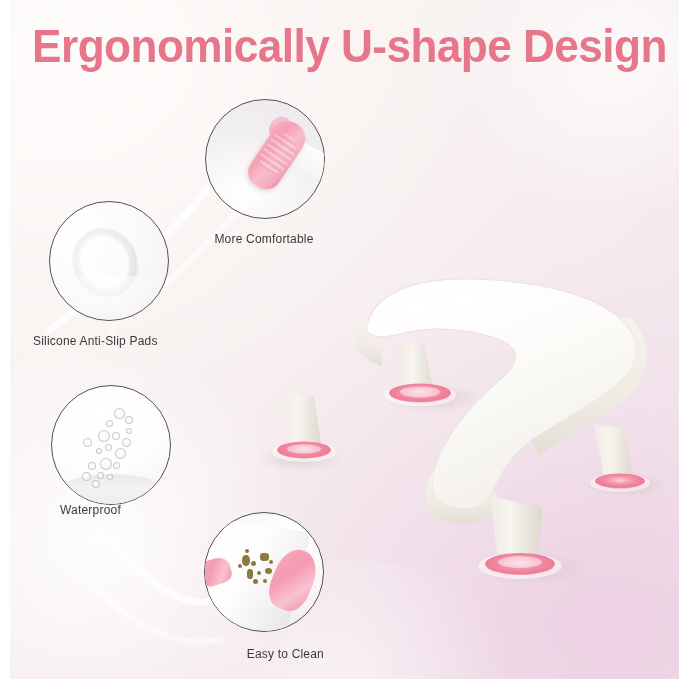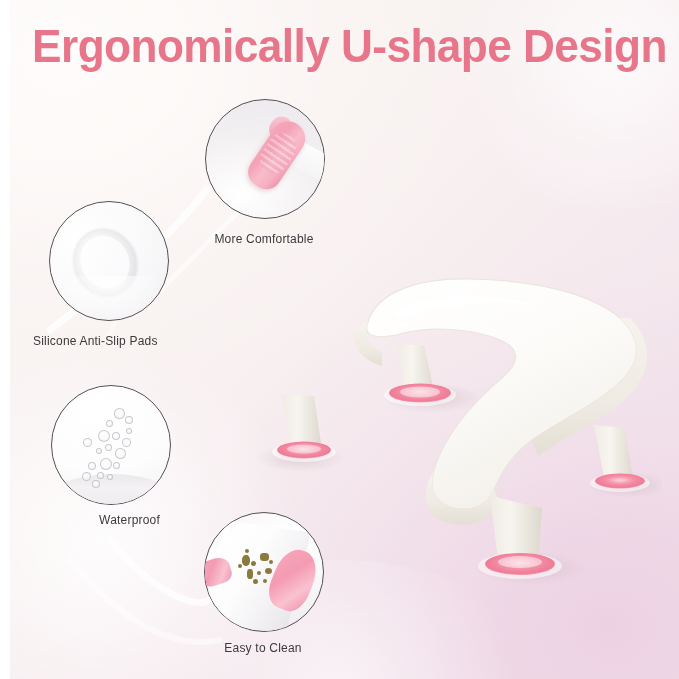--- a/index.html
+++ b/index.html
@@ -362,36 +362,36 @@
       <span class="drop" style="left:44px; top:62px; width:4px;  height:4px;"></span>
       <span class="drop" style="left:74px; top:42px; width:4px;  height:4px;"></span>
       <span class="drop" style="left:48px; top:72px; width:10px; height:10px;"></span>
       <span class="drop" style="left:61px; top:76px; width:5px;  height:5px;"></span>
       <span class="drop" style="left:36px; top:76px; width:6px;  height:6px;"></span>
       <span class="drop" style="left:30px; top:86px; width:7px;  height:7px;"></span>
       <span class="drop" style="left:45px; top:86px; width:5px;  height:5px;"></span>
       <span class="drop" style="left:55px; top:88px; width:4px;  height:4px;"></span>
       <span class="drop" style="left:40px; top:94px; width:6px;  height:6px;"></span>
     </div>
-    <div class="label" style="left:9px; top:128px; width:100px; text-align:right;">Waterproof</div>
+    <div class="label" style="left:9px; top:118px; width:100px; text-align:left;">Waterproof</div>
   </div>
 
   <div class="callout" id="c4">
     <div class="bubble">
       <div class="clean-panel"></div>
       <span class="clean-finger" style="left:-6px; top:46px; width:32px; height:26px; transform:rotate(-16deg);"></span>
       <span class="clean-finger" style="left:68px; top:36px; width:40px; height:62px; transform:rotate(22deg); border-radius:46% 46% 38% 38%;"></span>
       <span class="stain" style="left:37px; top:42px; width:8px;  height:11px; border-radius:45%;"></span>
       <span class="stain" style="left:46px; top:48px; width:5px;  height:5px;"></span>
       <span class="stain" style="left:55px; top:40px; width:9px;  height:8px; border-radius:40%;"></span>
       <span class="stain" style="left:42px; top:56px; width:6px;  height:10px; border-radius:40%;"></span>
       <span class="stain" style="left:52px; top:58px; width:4px;  height:4px;"></span>
       <span class="stain" style="left:60px; top:55px; width:7px;  height:6px;"></span>
       <span class="stain" style="left:48px; top:66px; width:5px;  height:5px;"></span>
       <span class="stain" style="left:58px; top:66px; width:4px;  height:4px;"></span>
       <span class="stain" style="left:33px; top:51px; width:4px;  height:4px;"></span>
       <span class="stain" style="left:64px; top:47px; width:4px;  height:4px;"></span>
       <span class="stain" style="left:40px; top:36px; width:4px;  height:4px;"></span>
     </div>
-    <div class="label" style="left:-2px; top:129px; width:122px; text-align:center;">Easy to Clean</div>
+    <div class="label" style="left:-2px; top:135px; width:122px; text-align:right;">Easy to Clean</div>
   </div>
 
 </div>
 
 </body></html>

